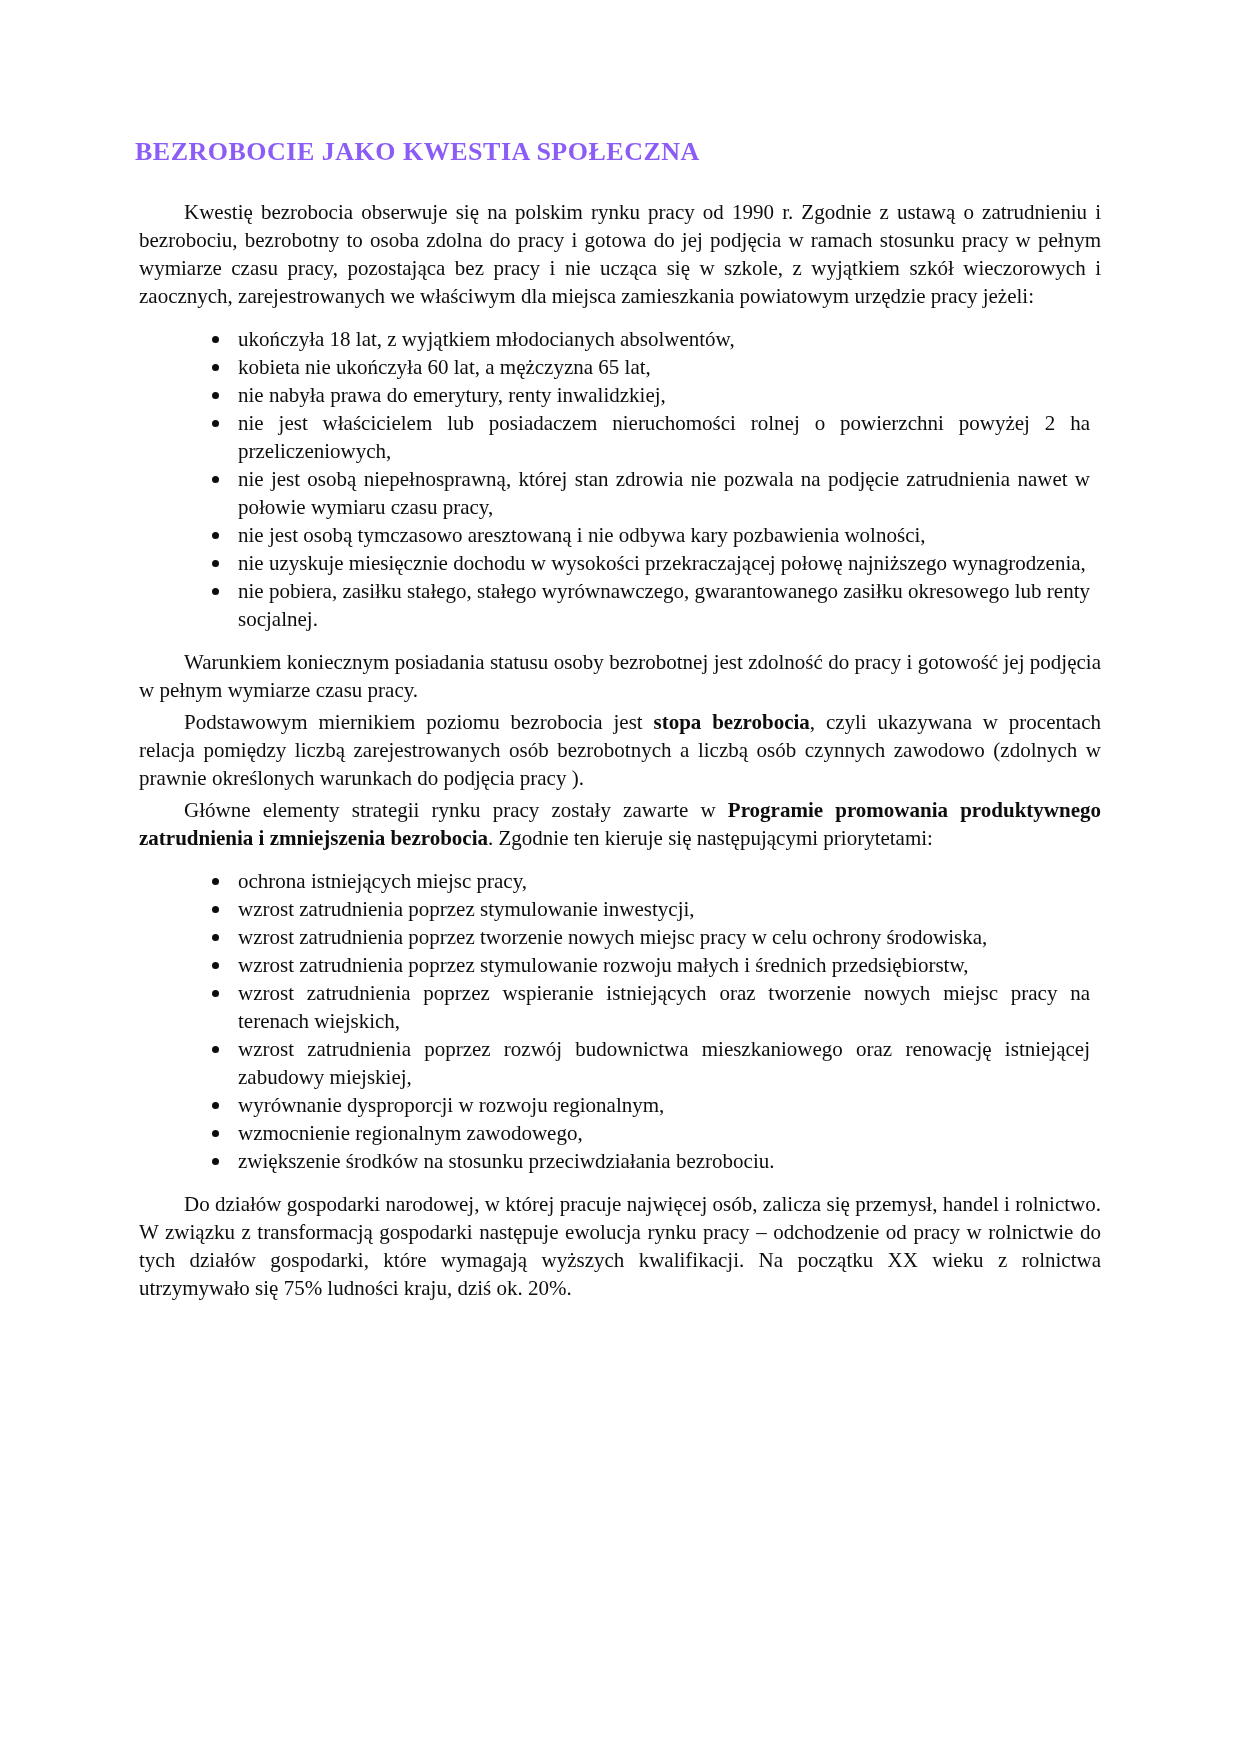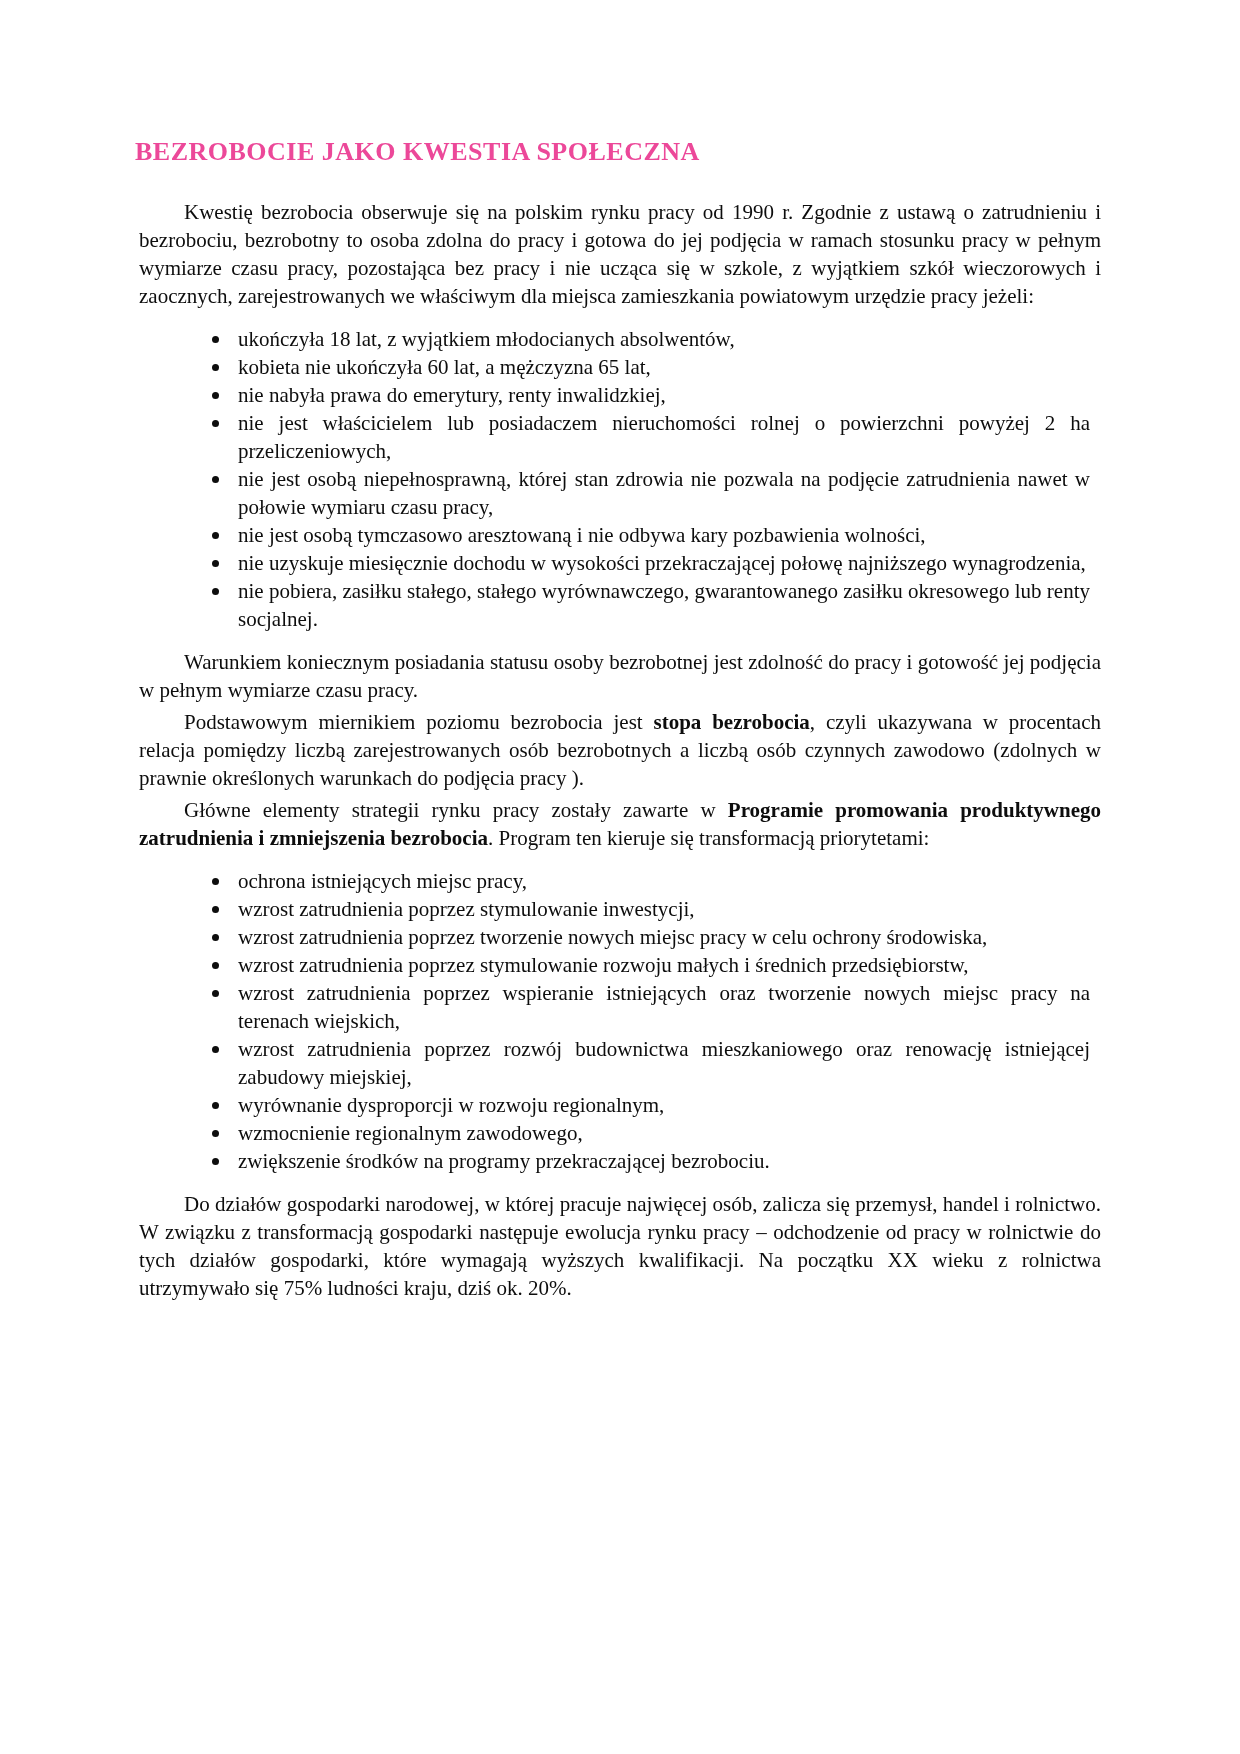--- a/index.html
+++ b/index.html
@@ -25,21 +25,21 @@
     line-height: 28px;
     text-align: justify;
   }
   .doc-title {
     margin: 0 0 30px 0;
     font-size: 26px;
     line-height: 32px;
     font-weight: 700;
     letter-spacing: 0.5px;
     text-align: left;
-    color: #ec4899;
+    color: #8b5cf6;
   }
   p.para {
     margin: 4px;
     text-indent: 45px;
   }
   .bullet-list {
     margin: 15px;
     padding: 0 0 0 88px;
     list-style: none;
   }
@@ -83,30 +83,30 @@
       <li>nie jest osobą niepełnosprawną, której stan zdrowia nie pozwala na podjęcie zatrudnienia nawet w połowie wymiaru czasu pracy,</li>
       <li>nie jest osobą tymczasowo aresztowaną i nie odbywa kary pozbawienia wolności,</li>
       <li>nie uzyskuje miesięcznie dochodu w wysokości przekraczającej połowę najniższego wynagrodzenia,</li>
       <li>nie pobiera, zasiłku stałego, stałego wyrównawczego, gwarantowanego zasiłku okresowego lub renty socjalnej.</li>
     </ul>
 
     <p class="para">Warunkiem koniecznym posiadania statusu osoby bezrobotnej jest zdolność do pracy i gotowość jej podjęcia w pełnym wymiarze czasu pracy.</p>
 
     <p class="para"><span>Podstawowym miernikiem poziomu bezrobocia jest </span><span class="bold-inline">stopa bezrobocia</span><span>, czyli ukazywana w procentach relacja pomiędzy liczbą zarejestrowanych osób bezrobotnych a liczbą osób czynnych zawodowo (zdolnych w prawnie określonych warunkach do podjęcia pracy ).</span></p>
 
-    <p class="para"><span>Główne elementy strategii rynku pracy zostały zawarte  w </span><span class="bold-inline">Programie promowania produktywnego zatrudnienia i zmniejszenia bezrobocia</span><span>. Program ten kieruje się transformacją priorytetami:</span></p>
+    <p class="para"><span>Główne elementy strategii rynku pracy zostały zawarte  w </span><span class="bold-inline">Programie promowania produktywnego zatrudnienia i zmniejszenia bezrobocia</span><span>. Zgodnie ten kieruje się następującymi priorytetami:</span></p>
 
     <ul class="bullet-list">
       <li>ochrona istniejących miejsc pracy,</li>
       <li>wzrost zatrudnienia poprzez stymulowanie inwestycji,</li>
       <li>wzrost zatrudnienia poprzez tworzenie nowych miejsc pracy w celu ochrony środowiska,</li>
       <li>wzrost zatrudnienia poprzez stymulowanie rozwoju małych i średnich przedsiębiorstw,</li>
       <li>wzrost zatrudnienia poprzez wspieranie istniejących oraz tworzenie nowych miejsc pracy na terenach wiejskich,</li>
       <li>wzrost zatrudnienia poprzez rozwój budownictwa mieszkaniowego oraz renowację istniejącej zabudowy miejskiej,</li>
       <li>wyrównanie dysproporcji w rozwoju regionalnym,</li>
       <li>wzmocnienie regionalnym zawodowego,</li>
-      <li>zwiększenie środków na programy przekraczającej bezrobociu.</li>
+      <li>zwiększenie środków na stosunku przeciwdziałania bezrobociu.</li>
     </ul>
 
     <p class="para gap-before">Do działów gospodarki narodowej, w której pracuje najwięcej osób, zalicza się przemysł, handel i rolnictwo. W związku z transformacją gospodarki następuje ewolucja rynku pracy – odchodzenie od pracy w rolnictwie do tych działów gospodarki, które wymagają wyższych kwalifikacji. Na początku XX wieku z rolnictwa utrzymywało się 75% ludności kraju, dziś ok. 20%.</p>
 
   </div>
 </div>
 
 </body></html>

